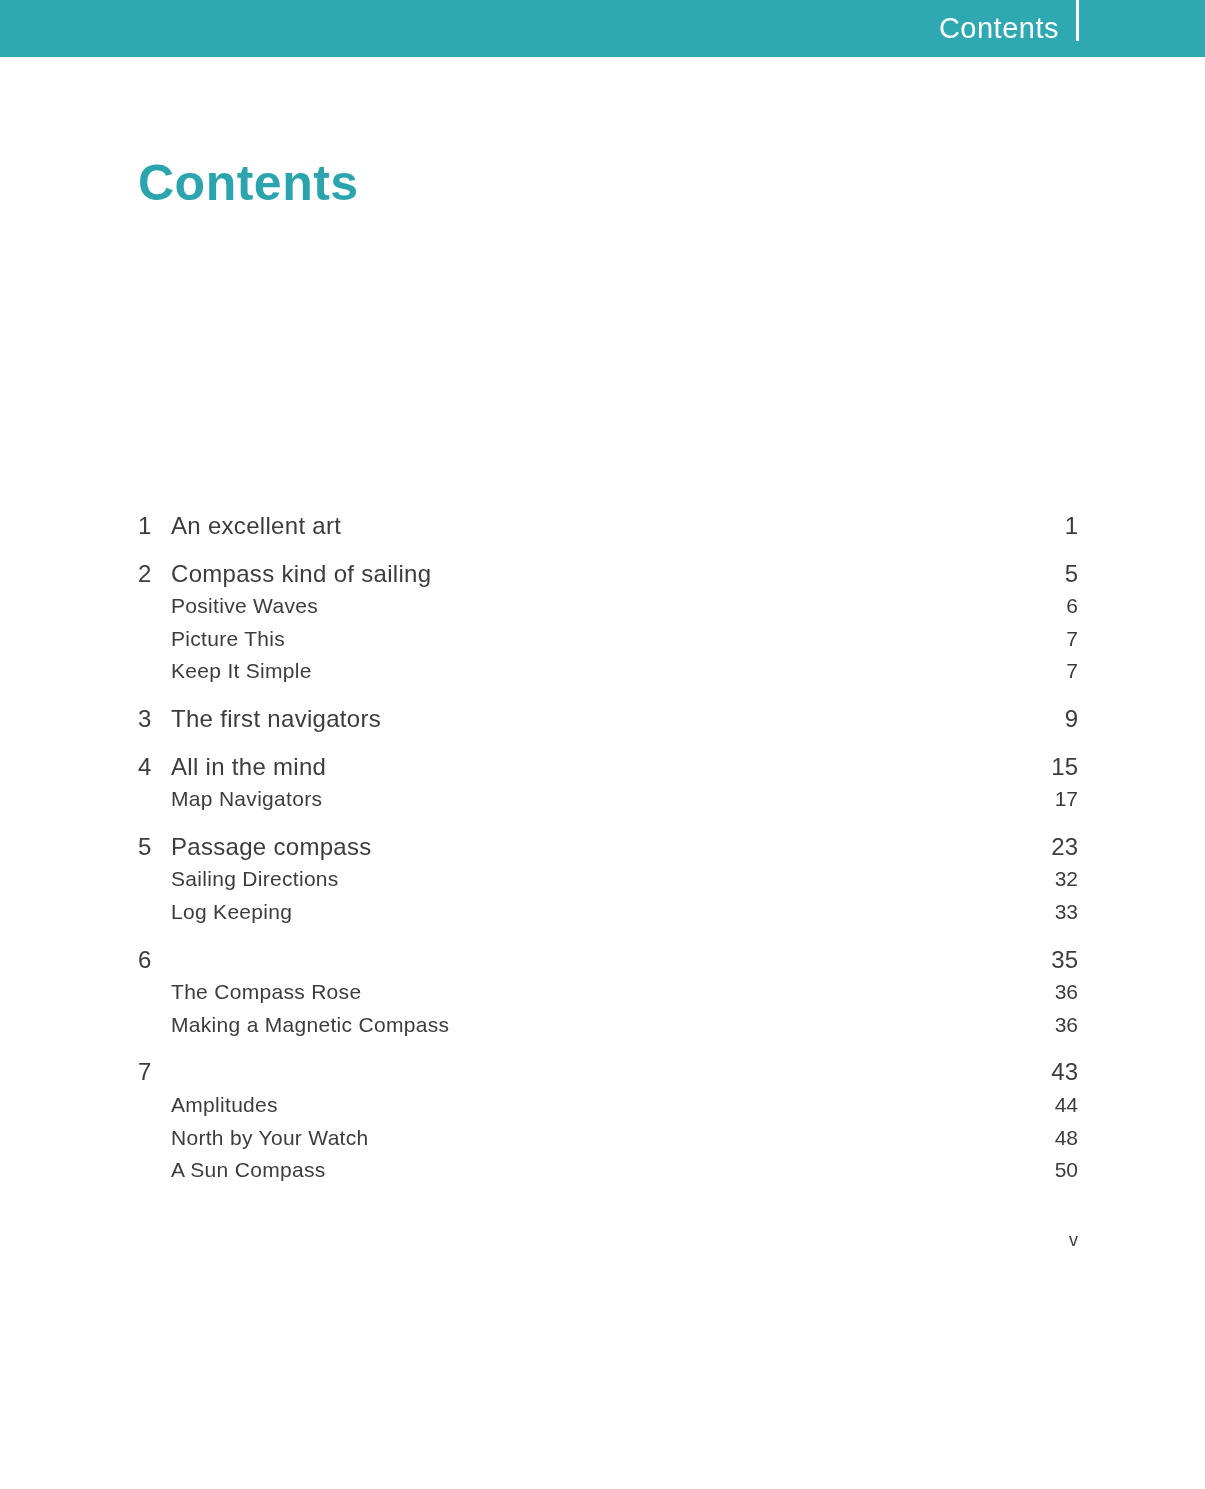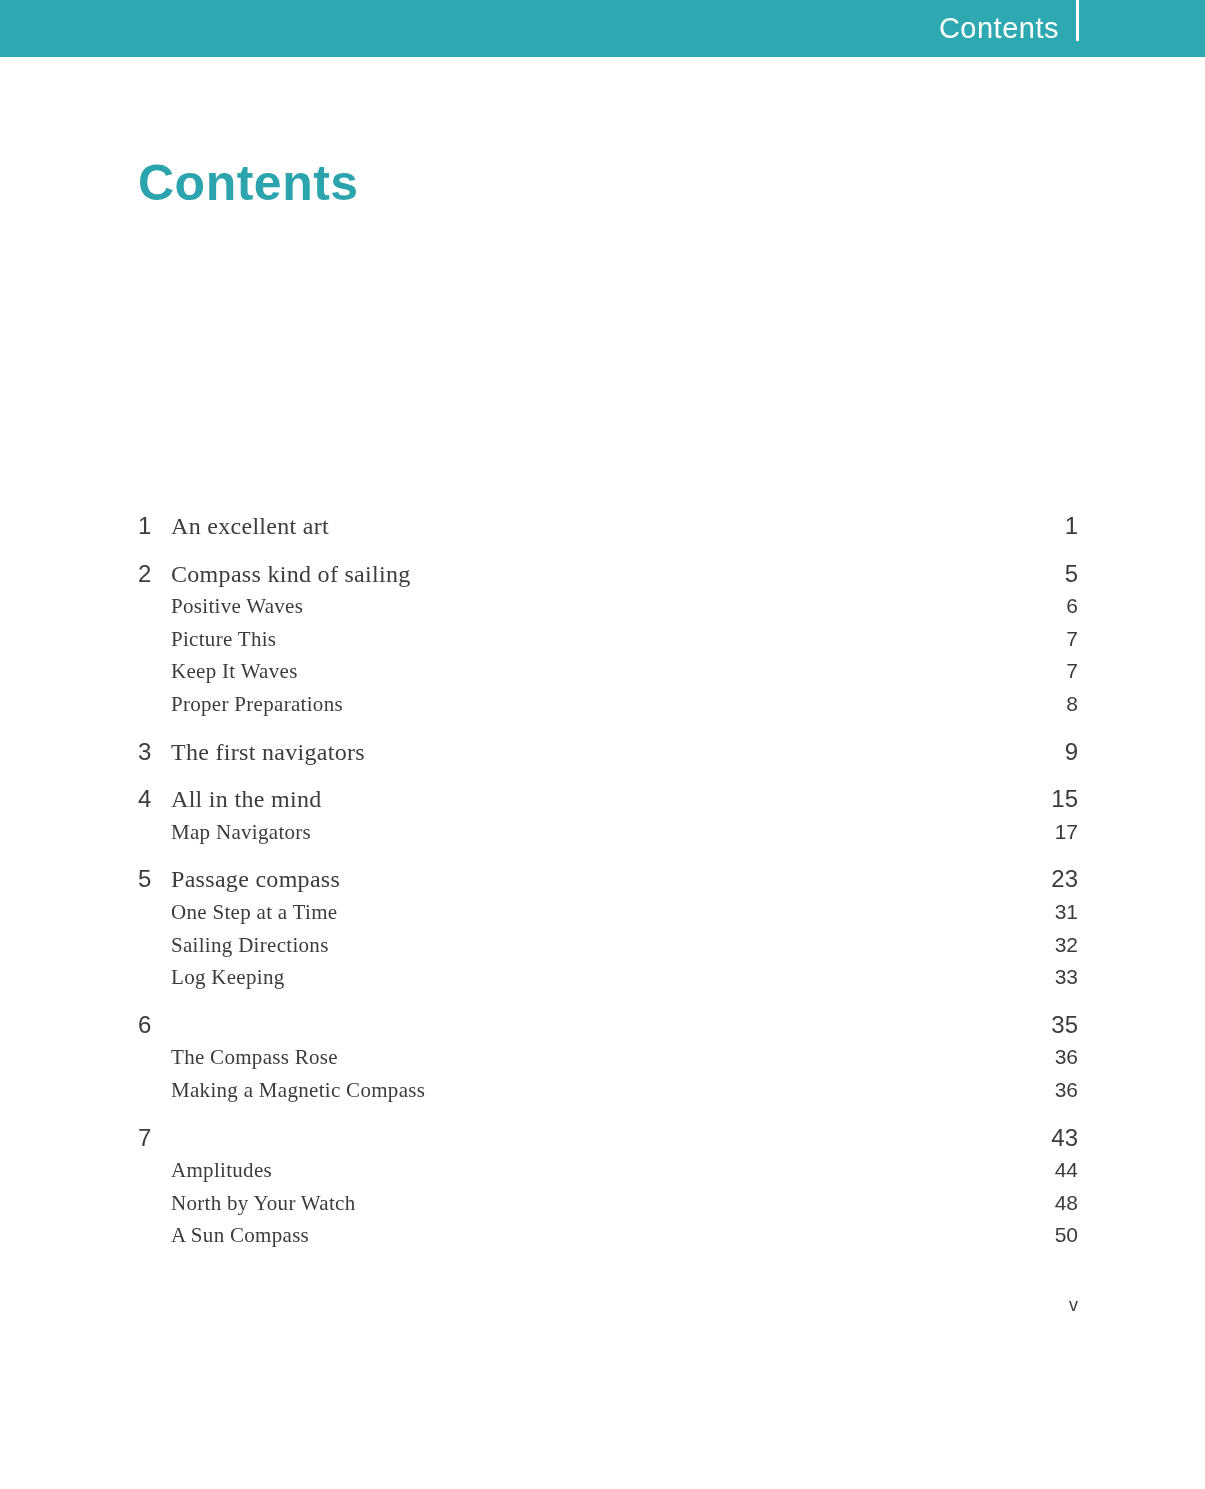--- a/index.html
+++ b/index.html
@@ -59,21 +59,21 @@
     display: flex;
     align-items: baseline;
     line-height: 32.6px;
   }
   .row.chapter { font-size: 24px; }
   .row.section { font-size: 21px; justify-content: center; }
   .num {
     flex: 0 0 33px;
     font-size: 24px;
   }
-  .title { flex: 0 1 auto; letter-spacing: 0.3px; font-family: Liberation Serif, serif; }
+  .title { flex: 0 1 auto; letter-spacing: 0.3px; }
   .page {
     margin-left: auto;
     text-align: right;
   }
   
   .folio {
     margin-top: 44px;
     text-align: right;
     font-size: 18px;
     color: #3C3C3C;
@@ -110,27 +110,22 @@
           <span class="title">Positive Waves</span>
           <span class="page">6</span>
         </div>
         <div class="row section">
           <span class="num"></span>
           <span class="title">Picture This</span>
           <span class="page">7</span>
         </div>
         <div class="row section">
           <span class="num"></span>
-          <span class="title">Keep It Waves</span>
+          <span class="title">Keep It Simple</span>
           <span class="page">7</span>
-        </div>
-        <div class="row section">
-          <span class="num"></span>
-          <span class="title">Proper Preparations</span>
-          <span class="page">8</span>
         </div>
       </div>
       <div class="chapter-block">
         <div class="row chapter">
           <span class="num">3</span>
           <span class="title">The first navigators</span>
           <span class="page">9</span>
         </div>
       </div>
       <div class="chapter-block">
@@ -146,25 +141,20 @@
         </div>
       </div>
       <div class="chapter-block">
         <div class="row chapter">
           <span class="num">5</span>
           <span class="title">Passage compass</span>
           <span class="page">23</span>
         </div>
         <div class="row section">
           <span class="num"></span>
-          <span class="title">One Step at a Time</span>
-          <span class="page">31</span>
-        </div>
-        <div class="row section">
-          <span class="num"></span>
           <span class="title">Sailing Directions</span>
           <span class="page">32</span>
         </div>
         <div class="row section">
           <span class="num"></span>
           <span class="title">Log Keeping</span>
           <span class="page">33</span>
         </div>
       </div>
       <div class="chapter-block">

